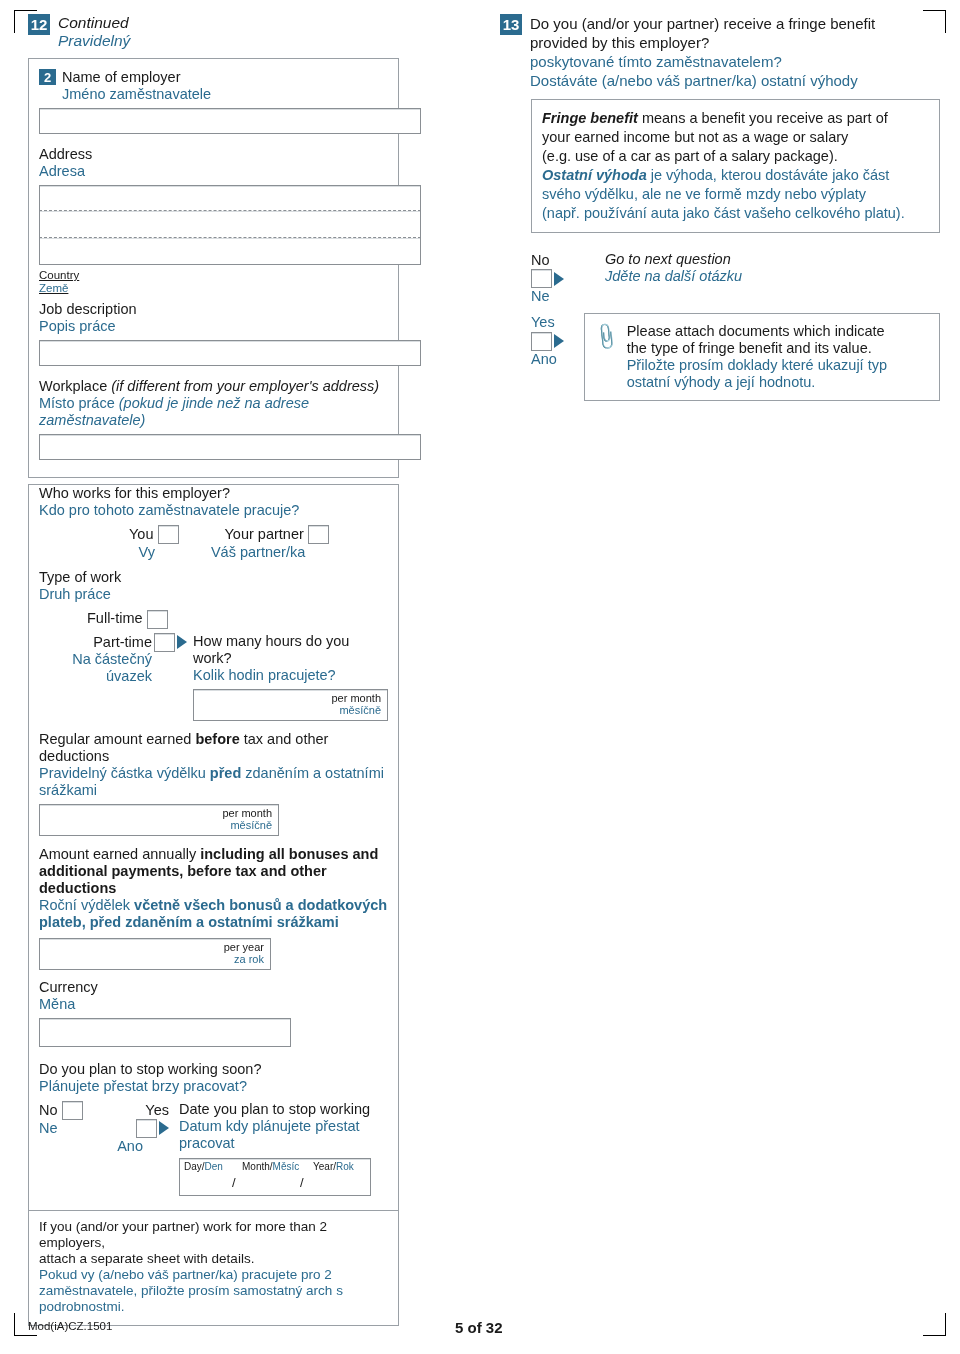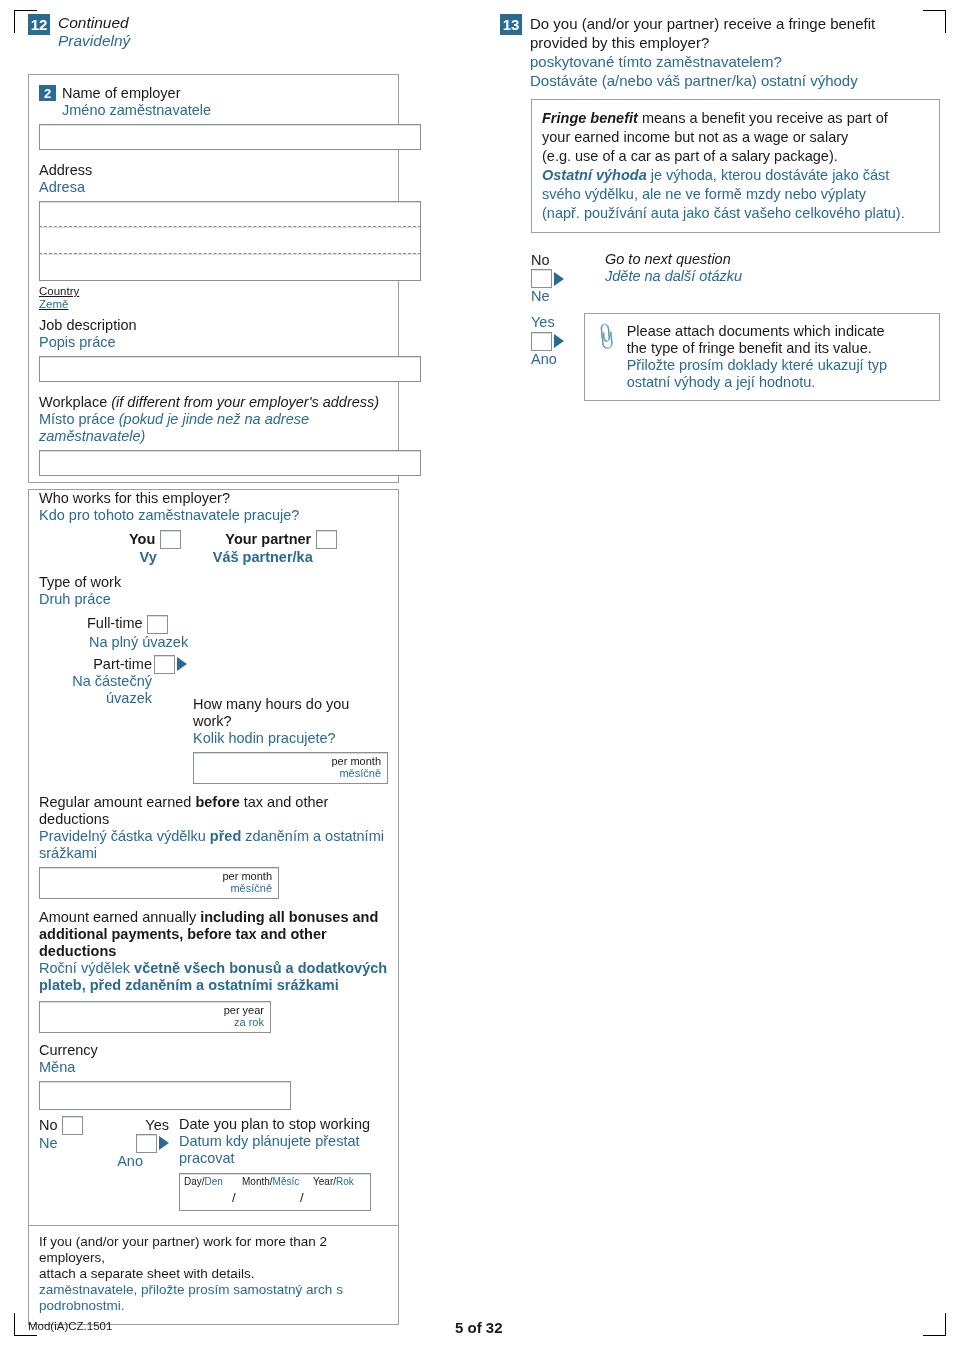--- a/index.html
+++ b/index.html
@@ -104,21 +104,21 @@
   <div class="leftcol">
 
     <div class="q-head">
       <div class="qnum">12</div>
       <div class="q-title">
         <span>Continued</span>
         <span class="cz">Pravidelný</span>
       </div>
     </div>
 
-    <div class="panel" style="margin-top:24px;padding-bottom:6px;">
+    <div class="panel" style="margin-top:8px;padding-bottom:17px;">
 
       <div class="lbl">
         <span class="subnum">2</span><span>Name of employer</span>
         <div class="cz" style="margin-left:23px;">Jméno zaměstnavatele</div>
       </div>
       <div class="field w380" style="margin-top:5px;"></div>
 
       <div class="lbl" style="margin-top:12px;">
         <span>Address</span>
         <div class="cz">Adresa</div>
@@ -147,57 +147,56 @@
       <div class="field w380" style="margin-top:5px;"></div>
     </div>
 
     <div class="panel" style="margin-top:6px;padding:0 10px 14px 10px;">
 
       <div class="lbl">
         <span>Who works for this employer?</span>
         <div class="cz">Kdo pro tohoto zaměstnavatele pracuje?</div>
       </div>
 
-      <div class="row" style="margin-top:6px;padding-left:90px;font-weight:bold;">
+      <div class="row" style="margin-top:6px;padding-left:90px;">
         <div style="text-align:right;">
           <span class="lbl">You</span>
           <span class="cbox"></span>
           <div class="cz lbl" style="text-align:right;padding-right:24px;">Vy</div>
         </div>
         <div style="text-align:right;margin-left:32px;">
           <span class="lbl">Your partner</span>
           <span class="cbox"></span>
           <div class="cz lbl" style="text-align:right;padding-right:24px;">Váš partner/ka</div>
         </div>
       </div>
 
       <div class="lbl" style="margin-top:8px;">
         <span>Type of work</span>
         <div class="cz">Druh práce</div>
       </div>
 
       <div style="margin-top:6px;padding-left:48px;">
         <span class="lbl">Full-time</span>
         <span class="cbox"></span>
-        <div class="cz lbl" style="padding-left:2px;">Na plný úvazek</div>
       </div>
 
       <div class="row" style="margin-top:4px;">
         <div style="width:152px;text-align:right;">
           <span class="lbl">Part-time</span>
           <div class="cz lbl">Na částečný</div>
           <div class="cz lbl">úvazek</div>
         </div>
         <div style="margin-left:2px;">
           <span class="arrowbox">
               <span class="cbox"></span>
               <span class="arrow"></span>
             </span>
         </div>
-        <div style="margin-left:6px;margin-top:41px;">
+        <div style="margin-left:6px;">
           <div class="lbl">How many hours do you work?</div>
           <div class="cz lbl">Kolik hodin pracujete?</div>
           <div class="moneyfield" style="width:193px;margin-top:5px;">
             <span class="unit">
               <span>per month</span><br>
               <span class="cz">měsíčně</span>
             </span>
           </div>
         </div>
       </div>
@@ -230,20 +229,24 @@
           <span class="cz">za rok</span>
         </span>
       </div>
 
       <div class="lbl" style="margin-top:9px;">
         <span>Currency</span>
         <div class="cz">Měna</div>
       </div>
       <div class="field w250" style="margin-top:5px;height:27px;"></div>
 
+      <div class="lbl" style="margin-top:14px;">
+        <span>Do you plan to stop working soon?</span>
+        <div class="cz">Plánujete přestat brzy pracovat?</div>
+      </div>
 
       <div class="row" style="margin-top:6px;">
         <div style="width:58px;text-align:left;">
           <span class="lbl">No</span>
           <span class="cbox"></span>
           <div class="cz lbl">Ne</div>
         </div>
         <div style="width:60px;text-align:right;margin-left:12px;">
           <span class="lbl">Yes</span>
           <span class="arrowbox">
@@ -263,20 +266,21 @@
             <span style="position:absolute;left:52px;top:16px;font-size:13px;">/</span>
             <span style="position:absolute;left:120px;top:16px;font-size:13px;">/</span>
           </div>
         </div>
       </div>
     </div>
 
     <div class="note">
       <div>If you (and/or your partner) work for more than 2 employers,</div>
       <div>attach a separate sheet with details.</div>
+      <div class="cz">Pokud vy (a/nebo váš partner/ka) pracujete pro 2</div>
       <div class="cz">zaměstnavatele, přiložte prosím samostatný arch s</div>
       <div class="cz">podrobnostmi.</div>
     </div>
   </div>
 
   <div class="rightcol">
 
     <div class="q-head">
       <div class="qnum">13</div>
       <div class="lbl" style="font-size:15px;line-height:19px;">

